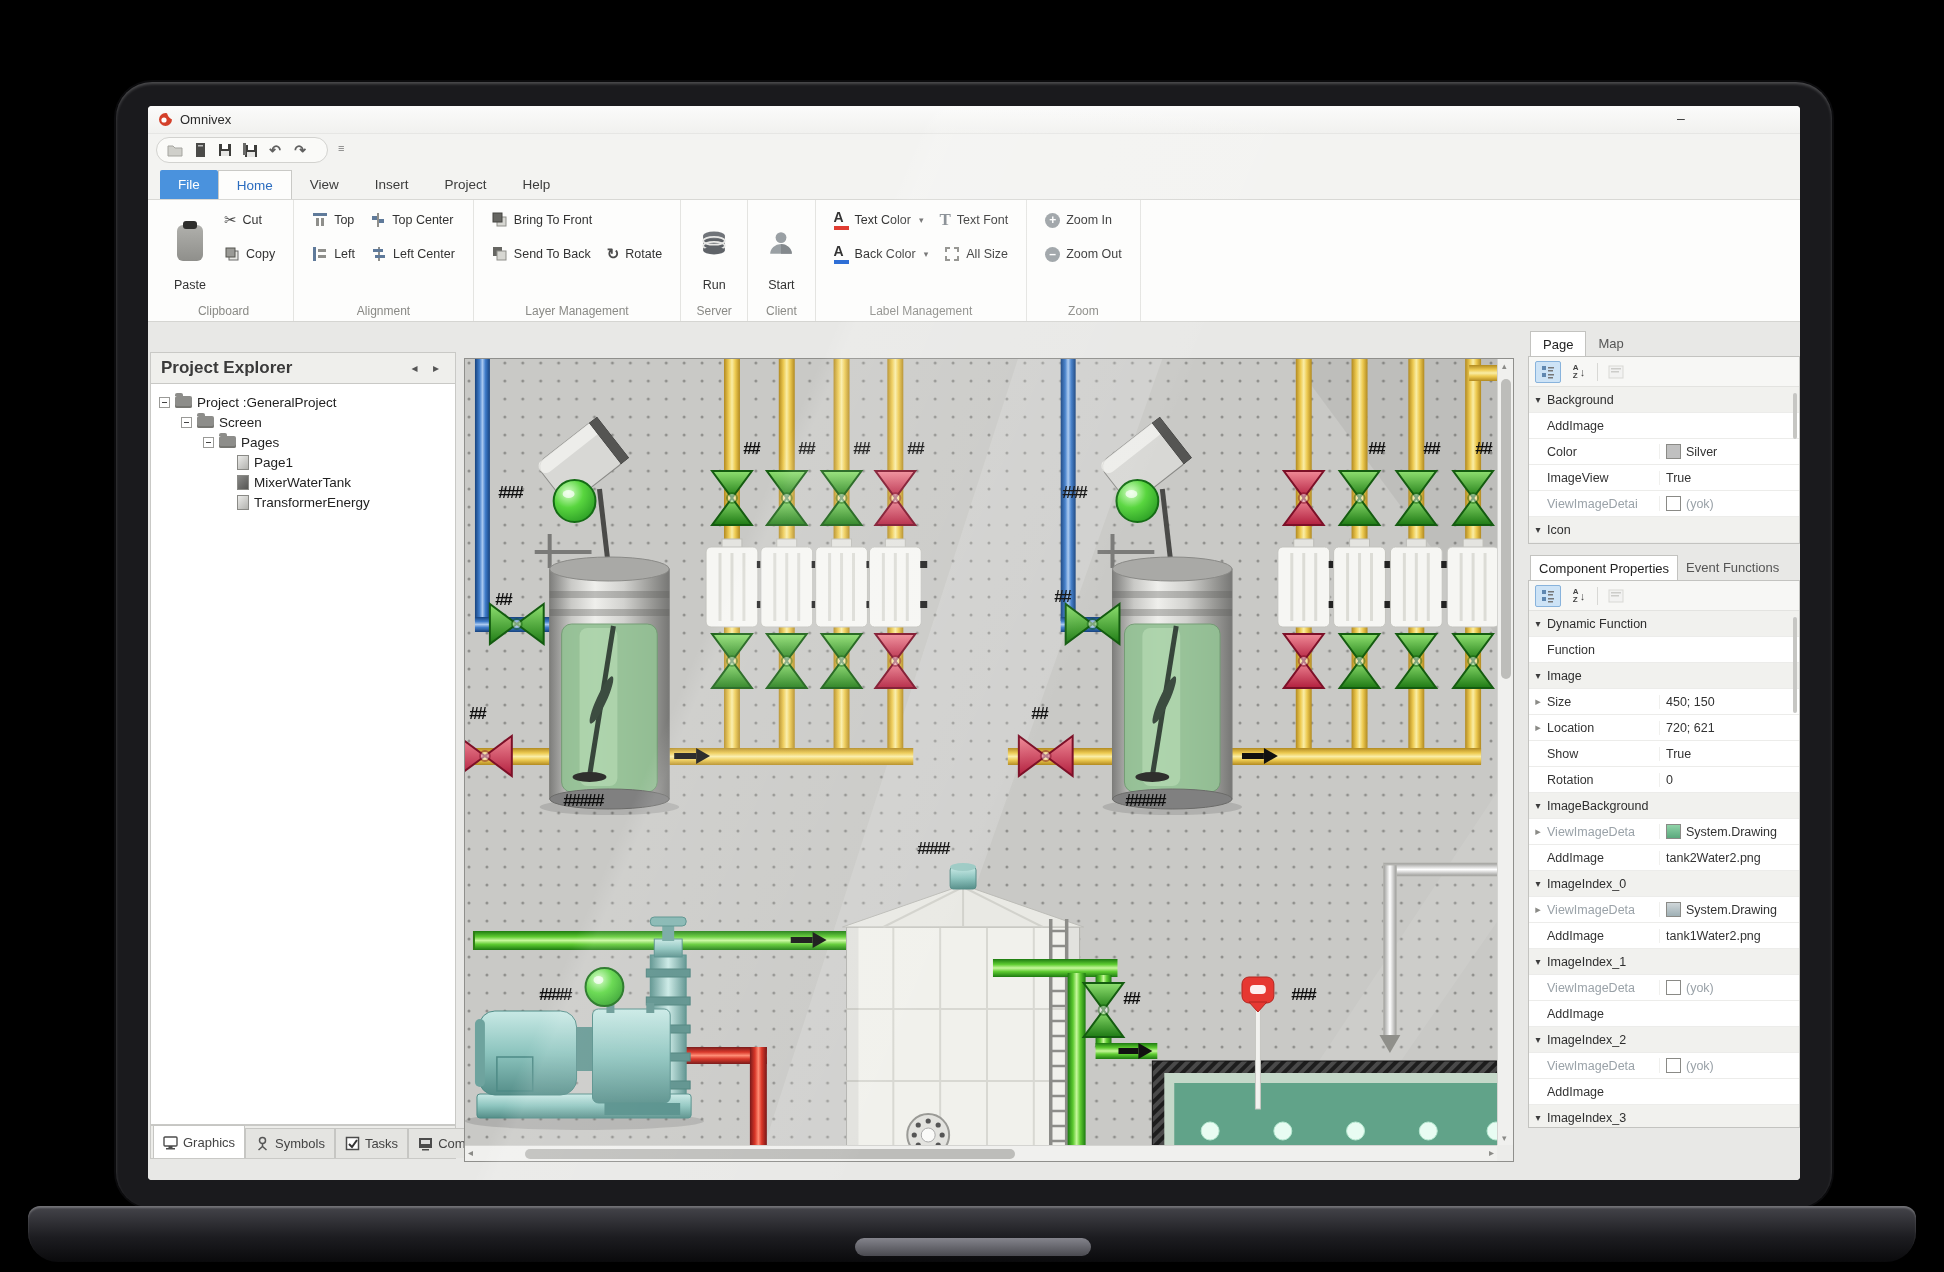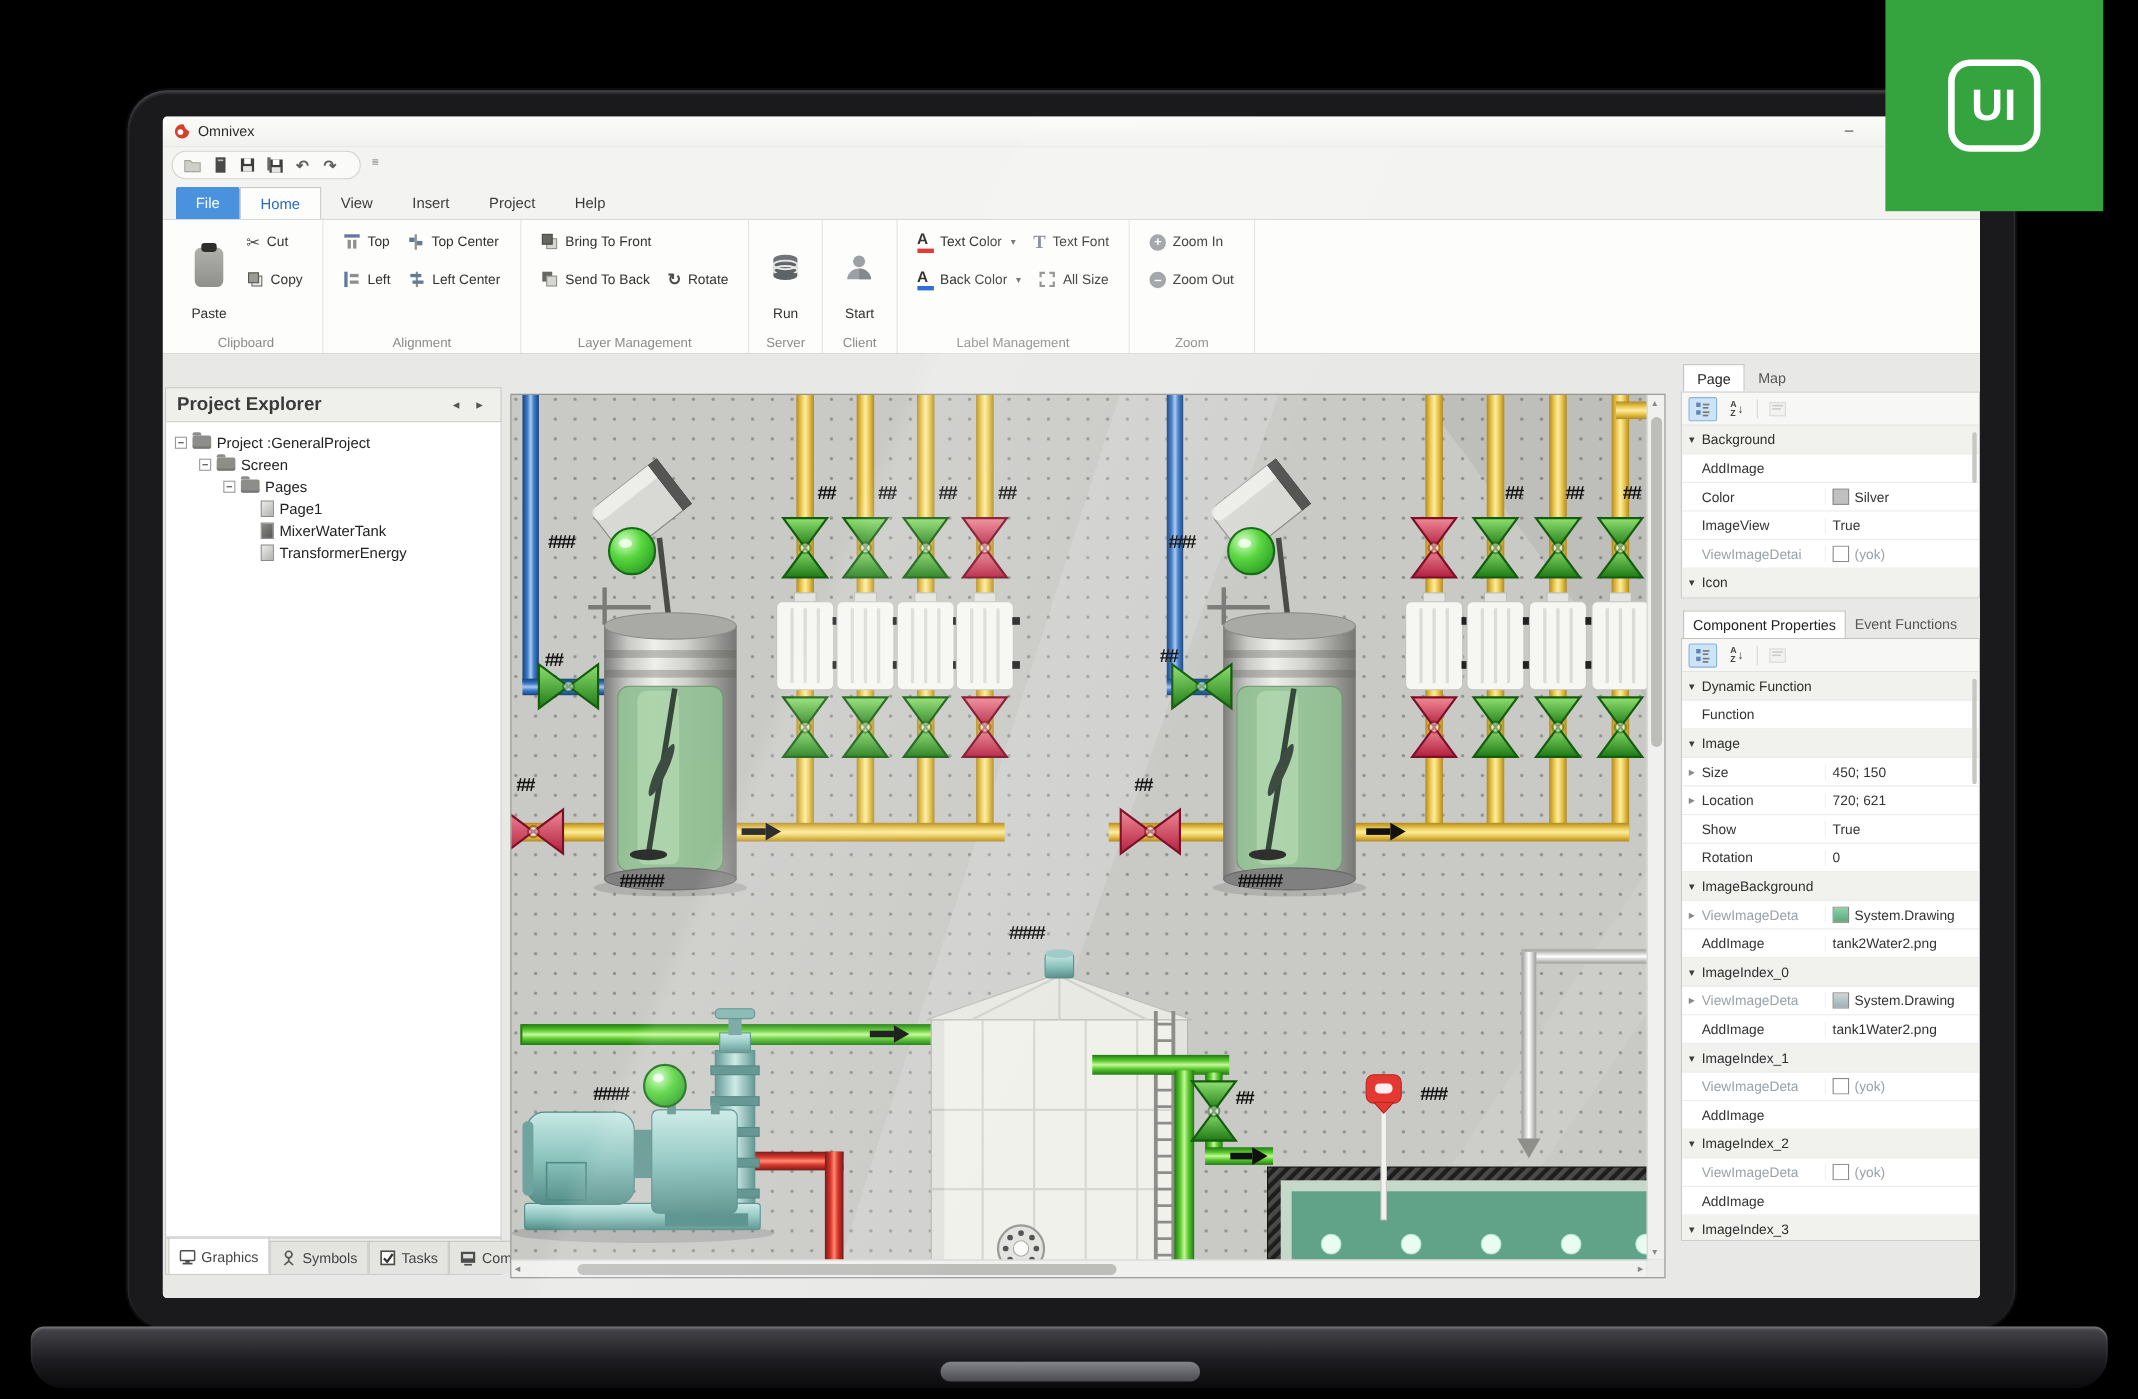--- a/index.html
+++ b/index.html
@@ -1014,16 +1014,13 @@
       </div>
     </div>
 
     <div class="glare"></div>
   </div>
 
   <div class="laptop-base">
     <div class="base-notch" style="position:absolute;left:827px;top:32px;"></div>
   </div>
 
-  <div class="ui-badge">
-    <div class="badge-logo">UI</div>
-  </div>
 </div>
 
 </body></html>

